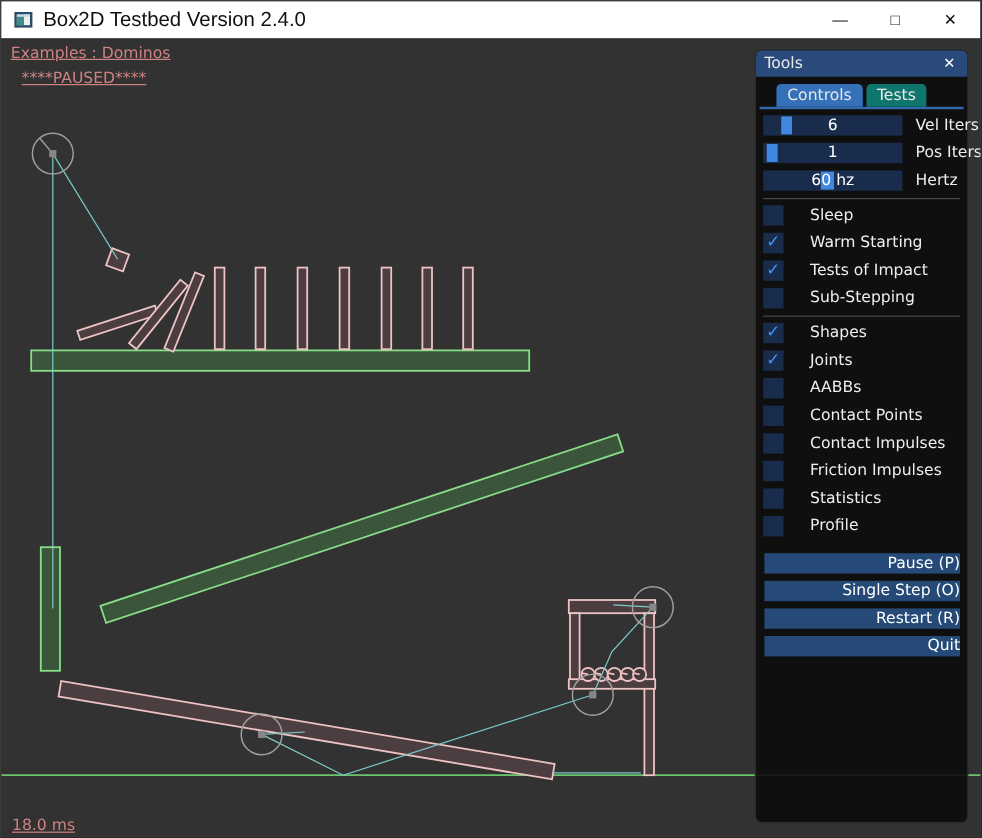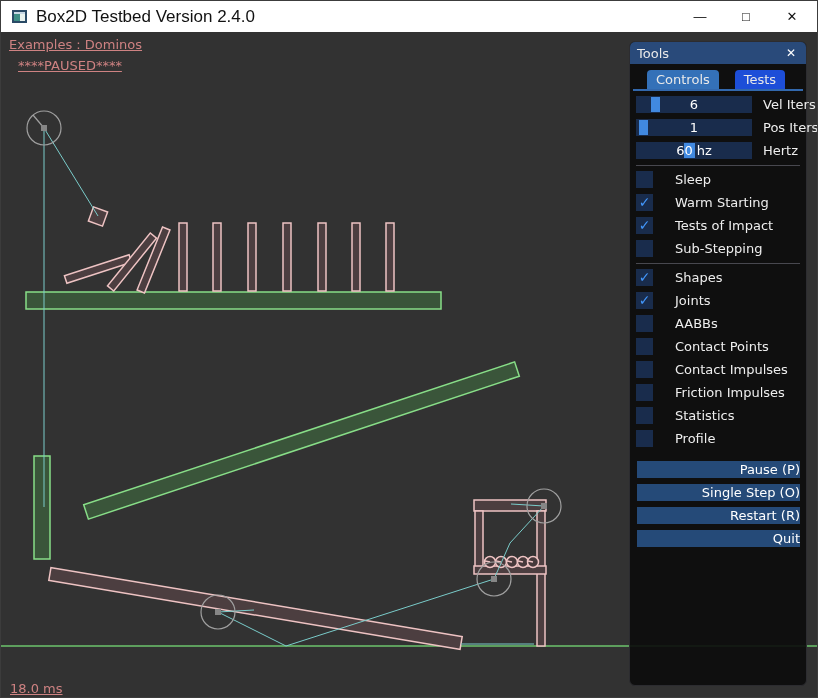--- a/index.html
+++ b/index.html
@@ -21,22 +21,22 @@
   .hud{position:absolute;font-size:13px;color:#ce8282;white-space:pre;text-decoration:underline;}
   .hud.examples{left:8px;top:5px;}
   .hud.paused{left:17px;top:26px;}
   .hud.ms{left:9px;top:637px;margin-top:12px;}
 
   
   .panel{position:absolute;left:628px;top:9px;width:178px;height:645px;background:#0c0c0ce8;border:1px solid #2c2c30;border-radius:6px;color:#e9e9e9;font-size:13px;}
   .panel-titlebar{height:22px;background:#294a7a;border-radius:5px 5px 0 0;display:flex;align-items:center;padding:0 7px;}
   .panel-title{flex:1 1 auto;font-size:13px;}
   .panel-close{width:16px;height:16px;display:flex;align-items:center;justify-content:center;font-size:12px;color:#fff;}
-  .tabs{margin:6px 0 0 4px;height:19px;display:flex;gap:16px;padding-left:13px;}
-  .tab{height:19px;padding:0 9px;line-height:19px;border-radius:4px 4px 0 0;background:#1d4ed8;}
+  .tabs{margin:6px 0 0 4px;height:19px;display:flex;gap:3px;padding-left:13px;}
+  .tab{height:19px;padding:0 9px;line-height:19px;border-radius:4px 4px 0 0;background:#0f766e;}
   .tab.active{background:#3471b8;}
   .tab-underline{height:2px;background:#3268ad;margin:0 3px 0 3px;}
   .content{padding:5px 0 0 6px;}
 
   .srow{position:relative;height:17px;margin-bottom:6px;}
   .track{position:absolute;left:0;top:0;width:116px;height:17px;background:#192c4c;}
   .grab{position:absolute;top:1px;width:9px;height:15px;background:#4189e0;}
   .sval{position:absolute;left:0;top:0;width:116px;text-align:center;line-height:17px;color:#fff;}
   .slabel{position:absolute;left:127px;top:0;line-height:17px;color:#eee;white-space:nowrap;}
 

